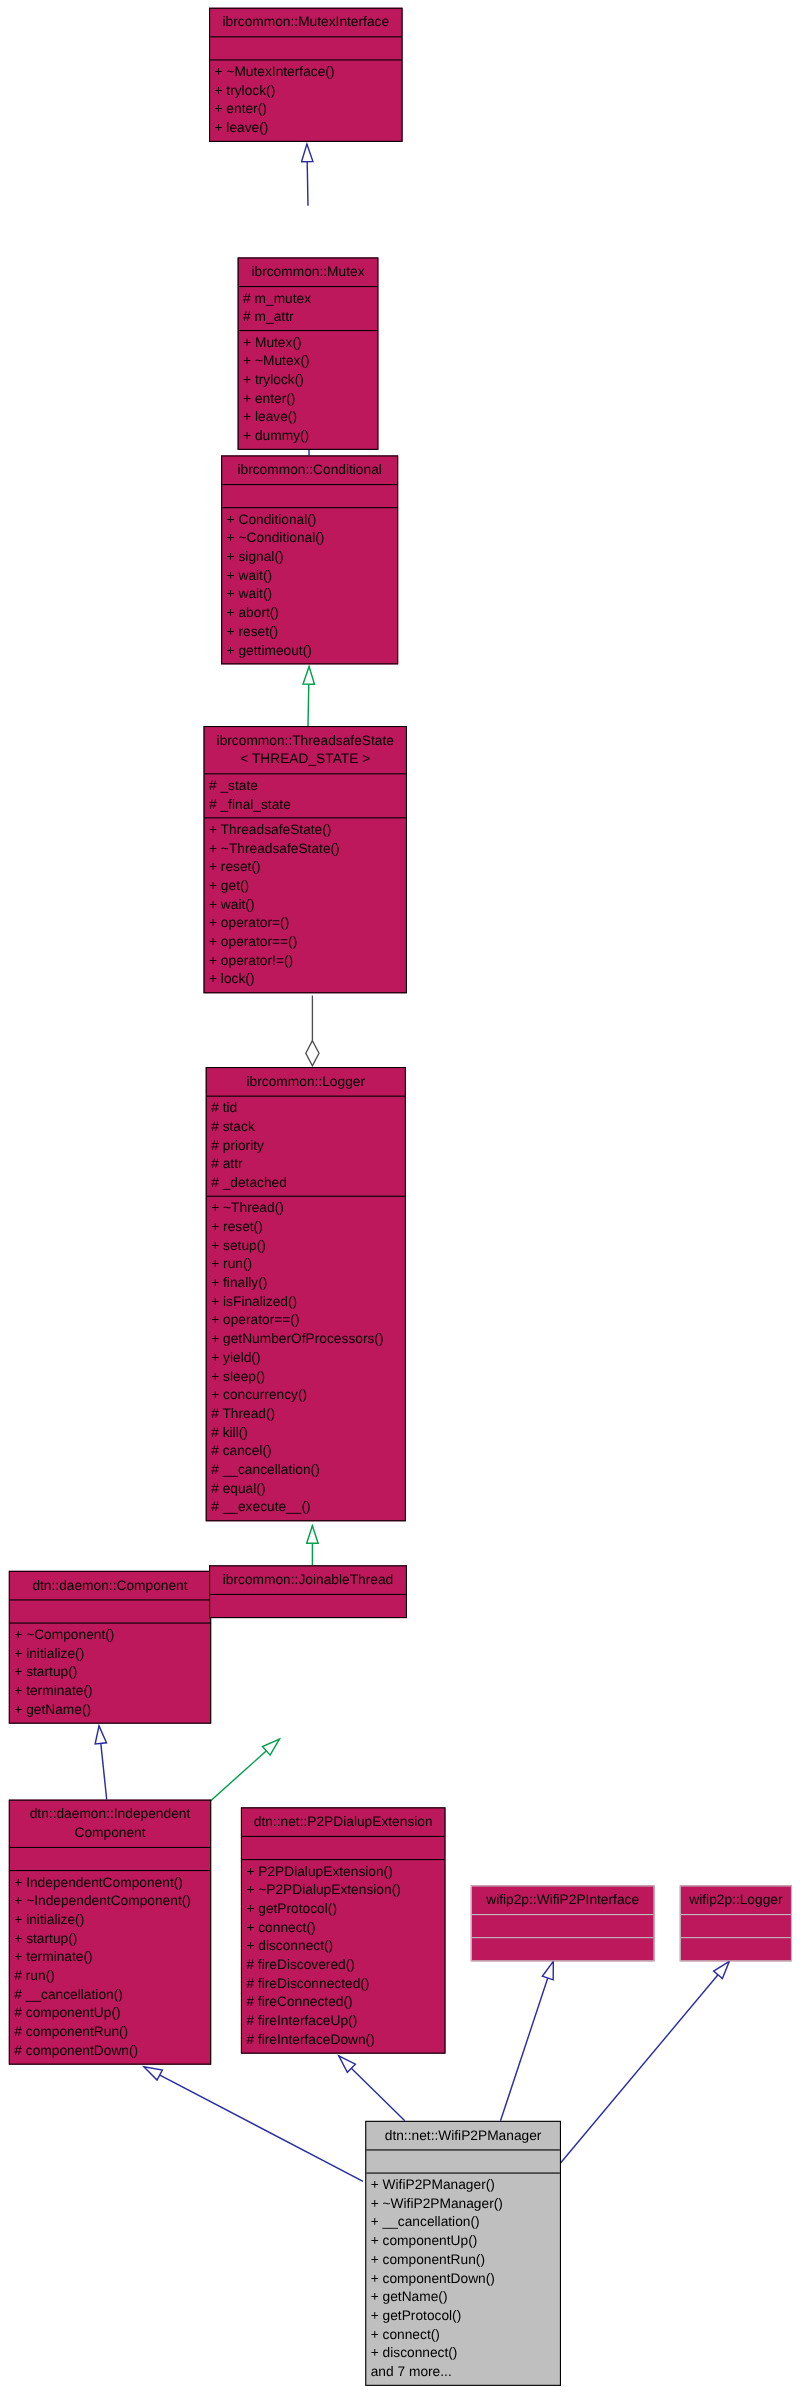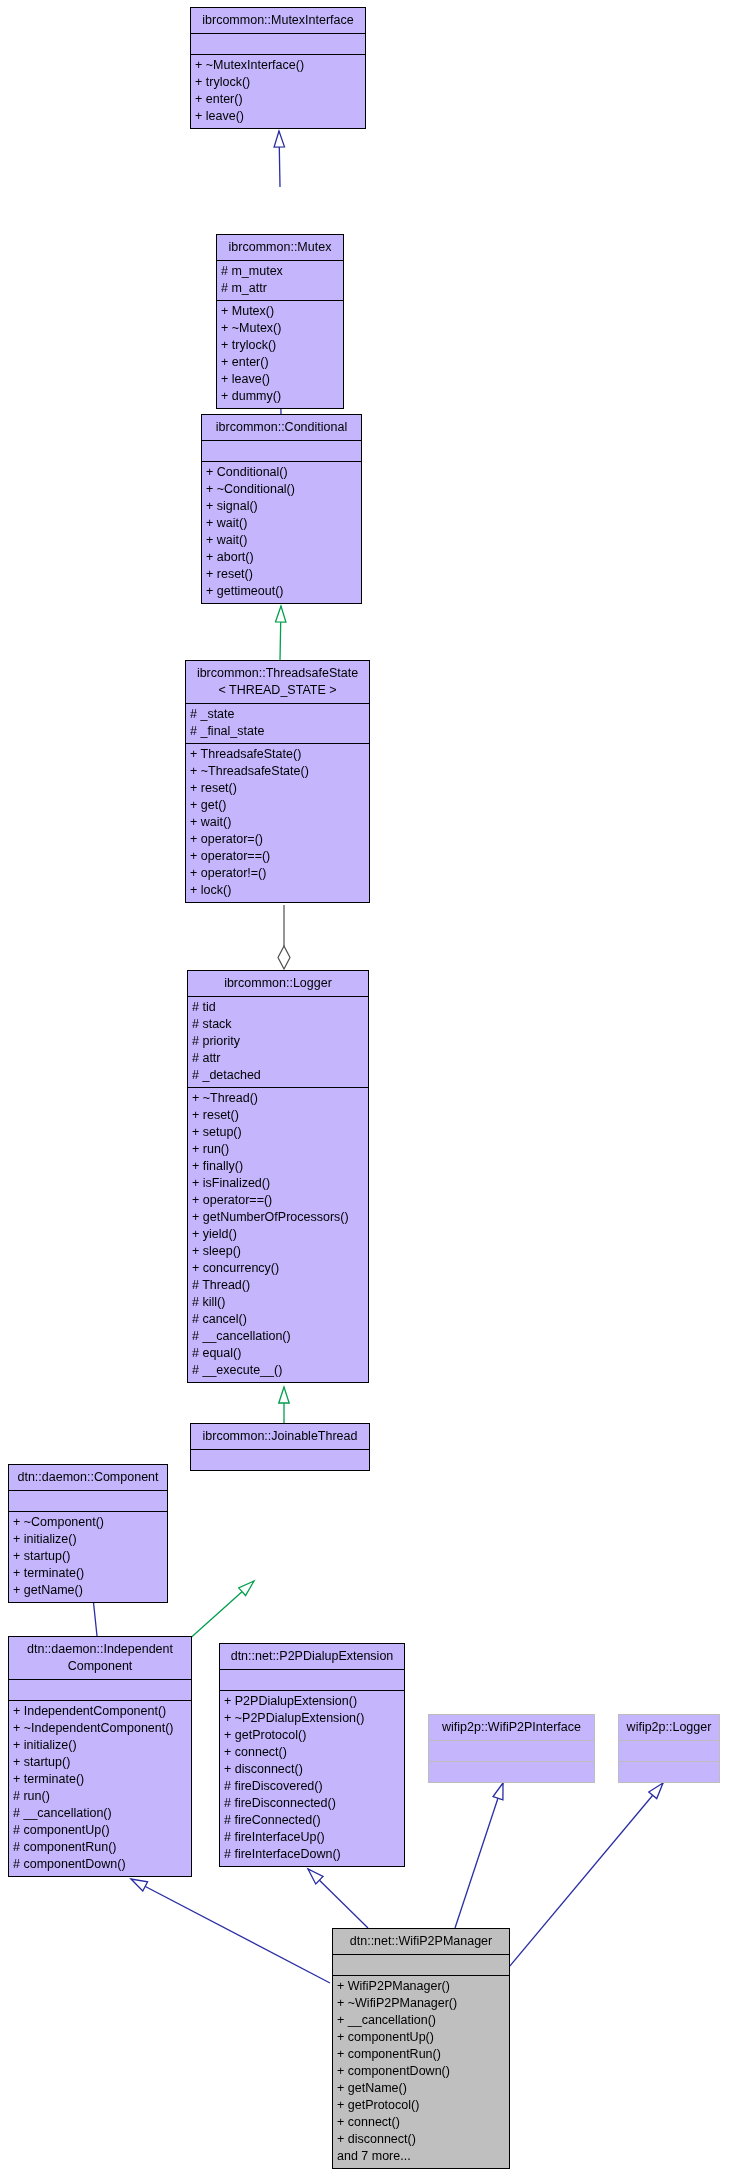--- a/index.html
+++ b/index.html
@@ -1,19 +1,19 @@
 <!DOCTYPE html>
 <html><head>
 <meta charset="utf-8">
 <style>
   html,body{margin:0;padding:0;background:#fff;}
   .diagram{position:relative;width:731px;height:2176px;background:#ffffff;
            font-family:"Liberation Sans", sans-serif;color:#000;overflow:hidden;}
   svg.edges{position:absolute;left:0;top:0;pointer-events:none;}
-  .uml-box{position:absolute;background:#c4b5fd;border:1.5px solid #000;box-sizing:border-box;
+  .uml-box{position:absolute;background:#be185d;border:1.5px solid #000;box-sizing:border-box;
            font-size:12.5px;}
   .uml-box.external{border-color:#BDBDBD;}
   .uml-box.current{background:#BFBFBF;}
   .uml-title{text-align:center;line-height:17px;padding:4px 2px;white-space:pre-line;}
   .uml-sec{border-top:1.5px solid #000;padding:2px 4px 3px 4px;min-height:21px;box-sizing:border-box;}
   .uml-box.external .uml-sec{border-top-color:#BDBDBD;}
   .member{line-height:17px;height:17px;white-space:nowrap;}
   .edge-label{position:absolute;font-size:12.5px;line-height:15px;}
 </style>
 </head>
@@ -135,21 +135,21 @@
         <div class="member">+ concurrency()</div>
         <div class="member"># Thread()</div>
         <div class="member"># kill()</div>
         <div class="member"># cancel()</div>
         <div class="member"># __cancellation()</div>
         <div class="member"># equal()</div>
         <div class="member"># __execute__()</div>
       </div>
   </div>
 
-  <div class="uml-box" style="left:8px;top:1428px;width:160px;margin-top:36px;">
+  <div class="uml-box" style="left:8px;top:1428px;width:184px;">
     <div class="uml-title">dtn::daemon::Component</div>
     <div class="uml-sec"></div>
     <div class="uml-sec">
         <div class="member">+ ~Component()</div>
         <div class="member">+ initialize()</div>
         <div class="member">+ startup()</div>
         <div class="member">+ terminate()</div>
         <div class="member">+ getName()</div>
       </div>
   </div>

